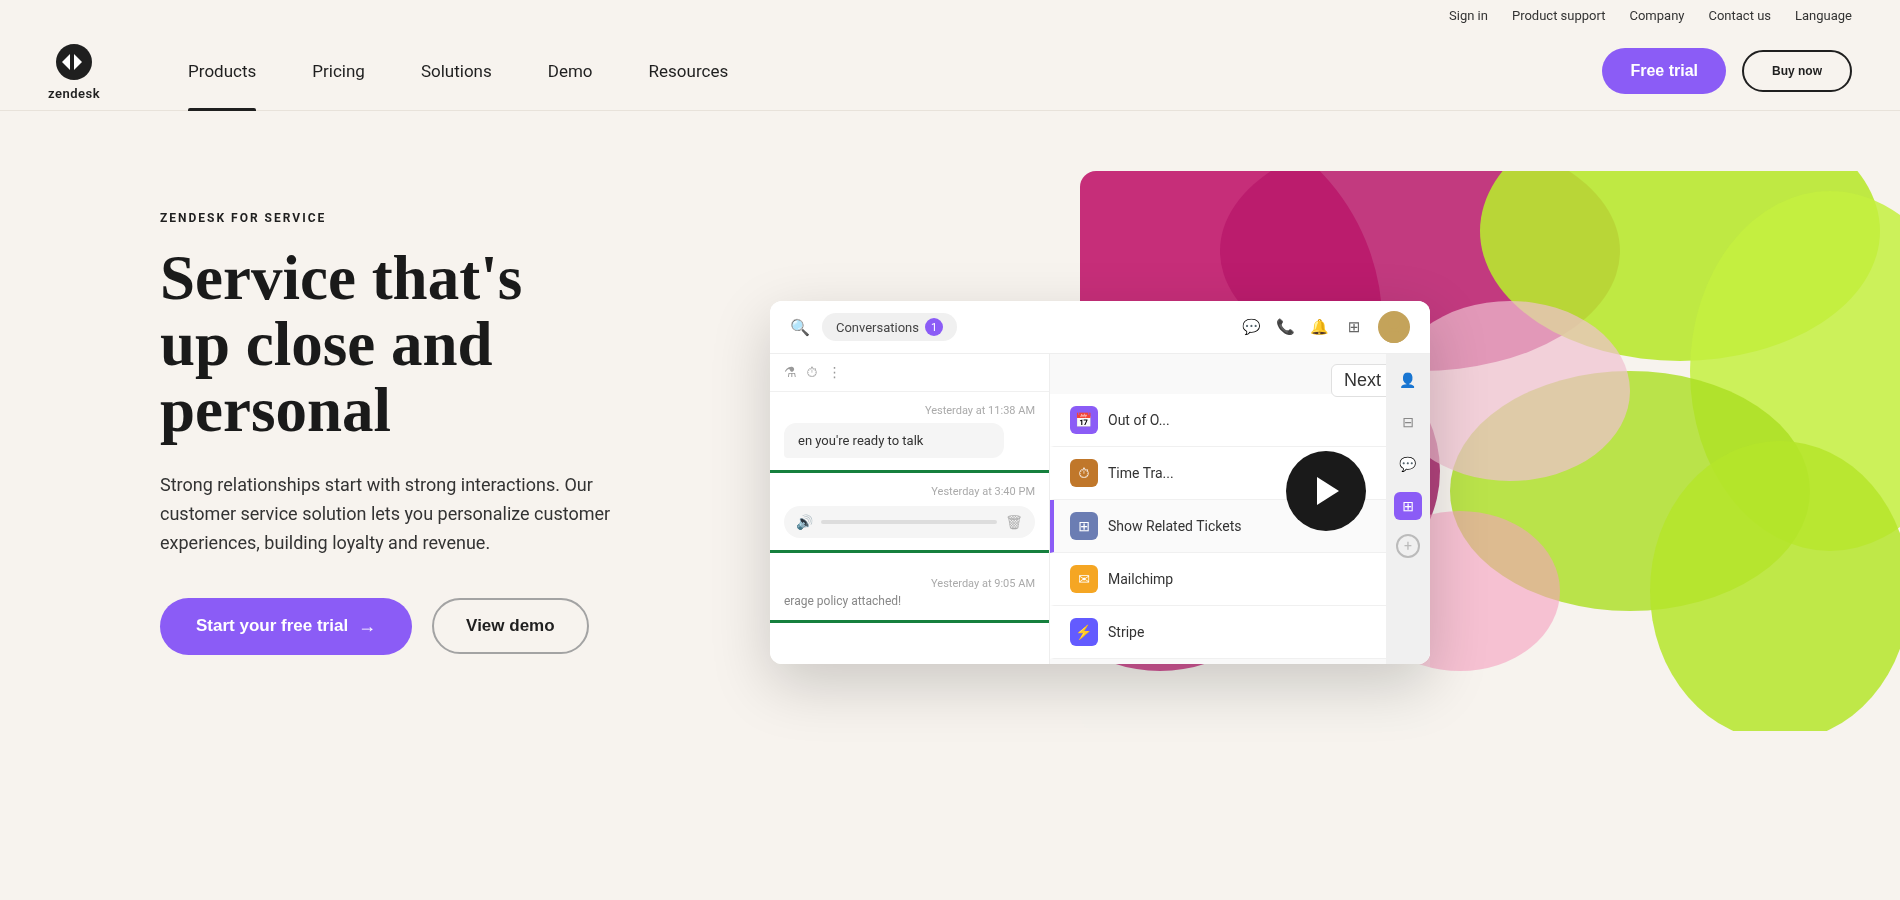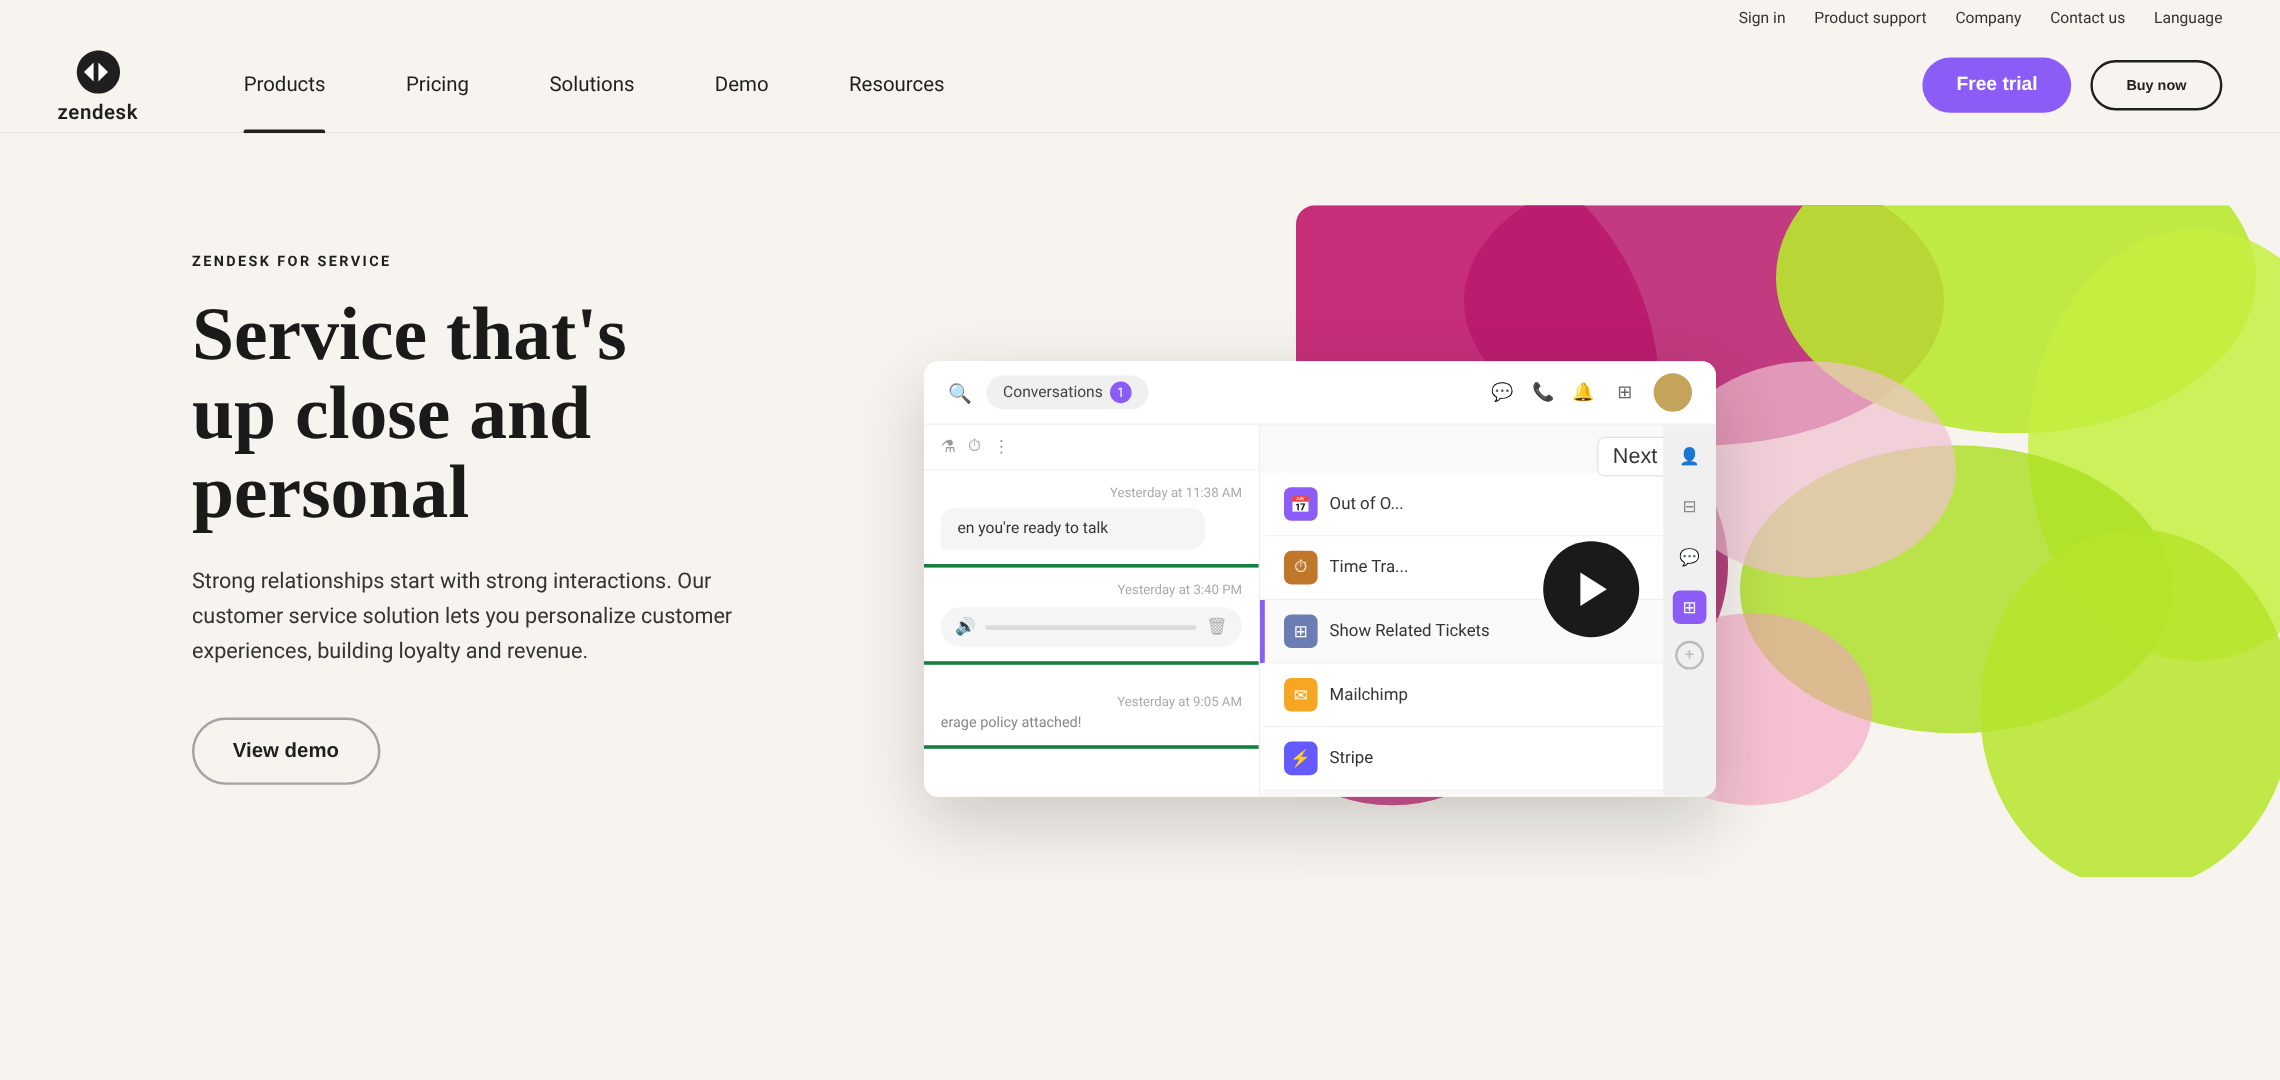--- a/index.html
+++ b/index.html
@@ -44,29 +44,29 @@
       align-items: center;
       margin-right: 60px;
       text-decoration: none;
       color: #1f1f1f;
     }
     .logo-icon {
       width: 44px;
       height: 44px;
     }
     .logo-text {
-      font-size: 17px;
+      font-size: 13px;
       font-weight: 600;
       letter-spacing: 0.5px;
       margin-top: 2px;
     }
     .nav-links {
       display: flex;
       align-items: flex-start;
-      gap: 11px;
+      gap: 0;
       flex: 1;
     }
     .nav-link {
       padding: 0 28px;
       font-size: 17px;
       color: #1f1f1f;
       text-decoration: none;
       cursor: pointer;
       height: 80px;
       display: flex;
@@ -518,20 +518,24 @@
 <section class="hero">
   <div class="hero-text">
     <p class="hero-eyebrow">ZENDESK FOR SERVICE</p>
     <h1 class="hero-heading">
       <span>Service that's</span><br>
       <span>up close and</span><br>
       <span>personal</span>
     </h1>
     <p class="hero-subtext">Strong relationships start with strong interactions. Our customer service solution lets you personalize customer experiences, building loyalty and revenue.</p>
     <div class="hero-buttons">
+      <button class="btn-start-trial">
+        <span>Start your free trial</span>
+        <span class="arrow">→</span>
+      </button>
       <button class="btn-view-demo">View demo</button>
     </div>
   </div>
 
   <div class="hero-visual">
 
     <div class="blob-bg">
       <svg class="blob-svg" viewBox="0 0 820 560" xmlns="http://www.w3.org/2000/svg">
 
         <ellipse cx="120" cy="140" rx="180" ry="200" fill="#c0186c" opacity="0.9" transform="rotate(-20 120 140)"></ellipse>

